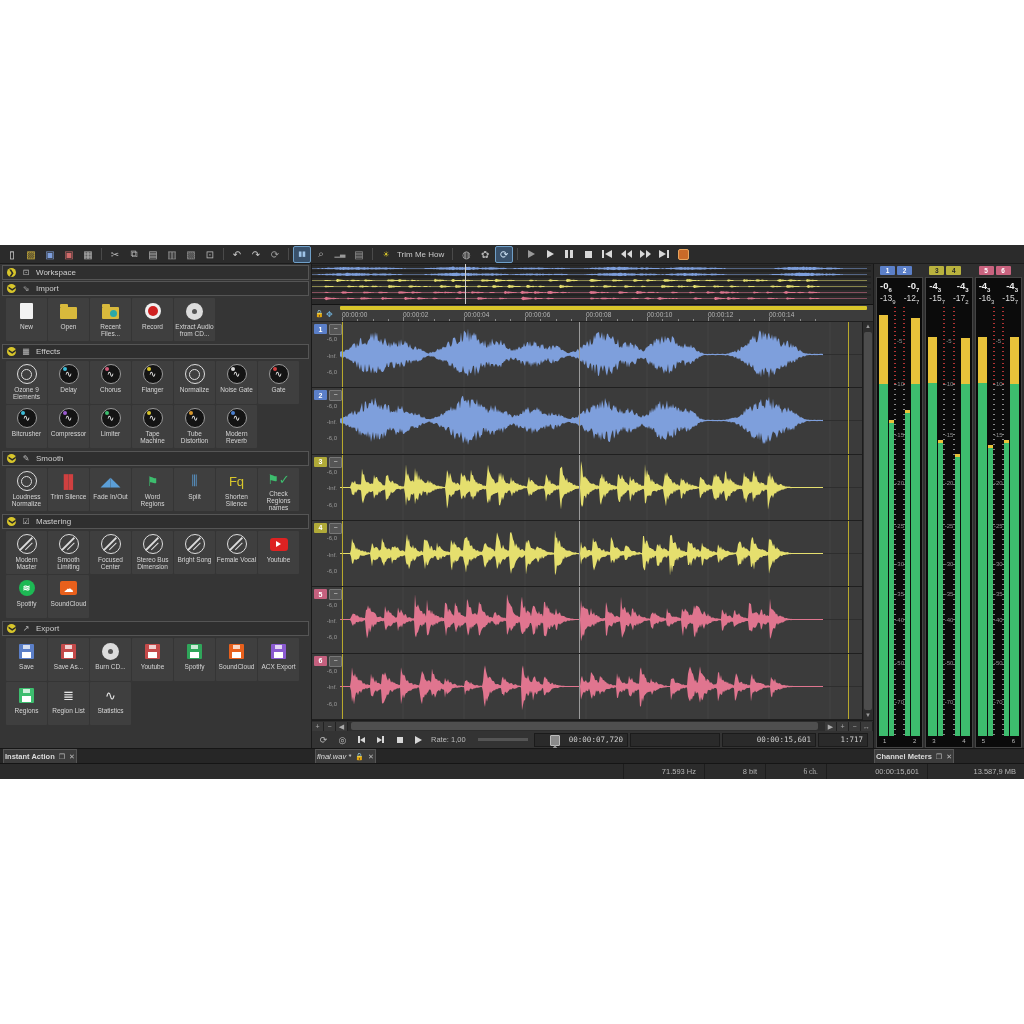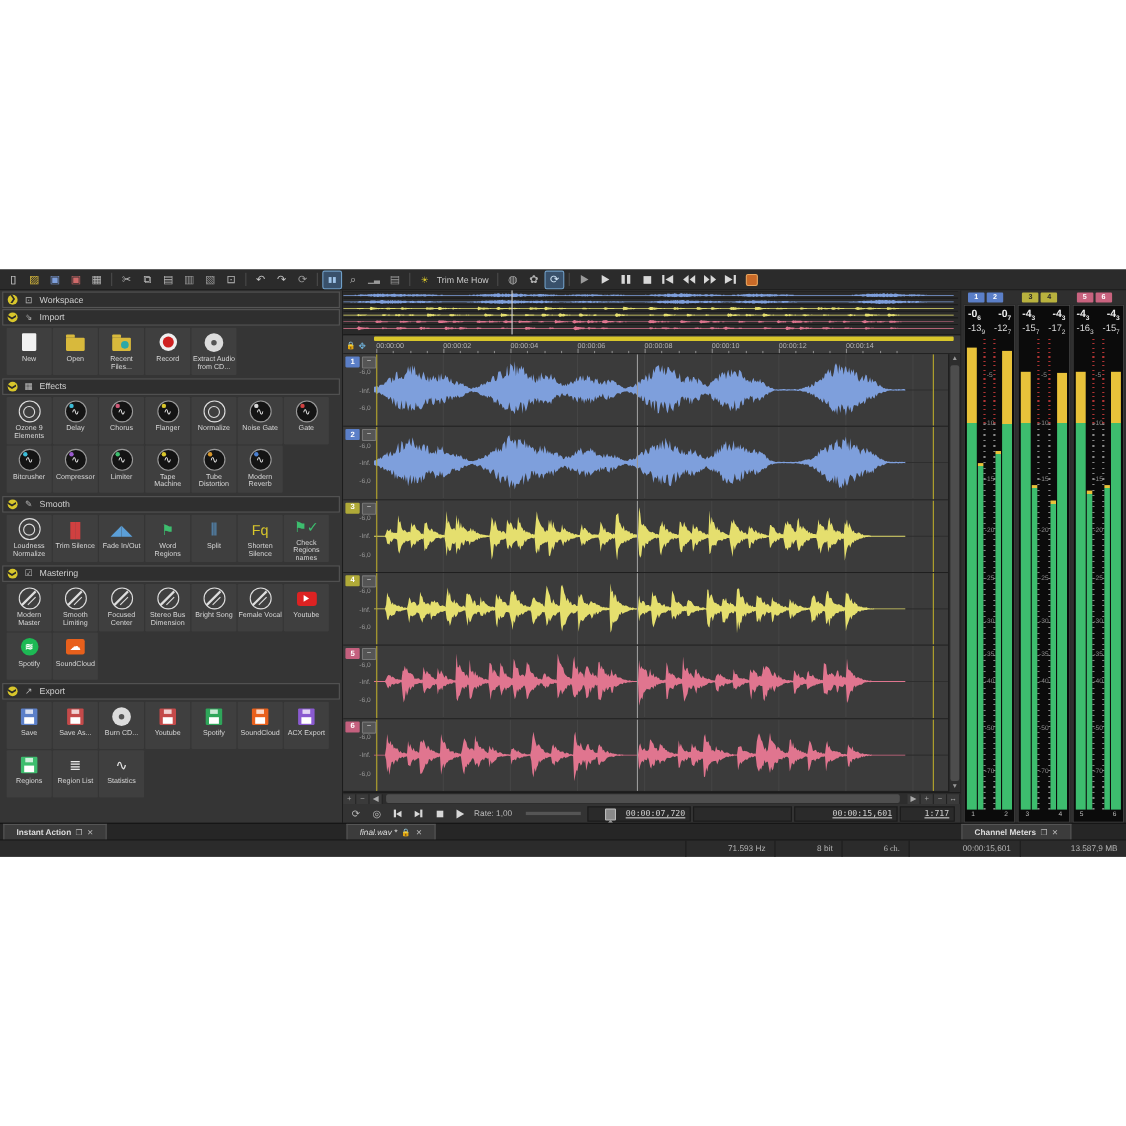--- a/index.html
+++ b/index.html
@@ -76,42 +76,42 @@
   .hs-btn{width:11px;height:9px;color:#aaa;font-size:7px;line-height:9px;text-align:center;background:#3a3a3a;border-right:1px solid #222;flex:none;}
   .hs-track{flex:1;height:8px;margin:0 1px;position:relative;}
   .hs-thumb{position:absolute;left:2px;right:6px;top:0;height:8px;background:#4f4f4f;border-radius:2px;}
   .transport{height:17px;background:#333;display:flex;align-items:center;gap:6px;padding:0 5px;flex:none;}
   .tr-ico{width:13px;display:flex;align-items:center;justify-content:center;color:#bbb;font-size:9px;flex:none;}
   .rate{font-size:7.5px;color:#bbb;white-space:nowrap;}
   .slider{width:150px;height:3px;background:#555;position:relative;margin-left:6px;}
   .slider .knb{position:absolute;left:72px;top:-3px;width:8px;height:9px;background:#8a8a8a;border:1px solid #bbb;border-radius:1px;}
   .slider .mk{position:absolute;left:74px;top:7px;width:0;height:0;border-left:3px solid transparent;border-right:3px solid transparent;border-bottom:4px solid #999;}
   .timeboxes{margin-left:auto;display:flex;gap:2px;}
-  .timebox{background:#2a2a2a;border:1px solid #1b1b1b;color:#cfcfcf;font-size:7.5px;height:12px;display:flex;align-items:center;justify-content:flex-end;padding:0 4px;font-family:"DejaVu Sans Mono",monospace;text-decoration:underline;}
+  .timebox{background:#2a2a2a;border:1px solid #1b1b1b;color:#cfcfcf;font-size:7.5px;height:12px;display:flex;align-items:center;justify-content:flex-end;padding:0 4px;font-family:"DejaVu Sans Mono",monospace;}
   
   .meters{flex:1;background:#2f2f2f;display:flex;gap:2px;padding:2px 2px 0 2px;}
   .mgroup{flex:1;display:flex;flex-direction:column;min-width:0;}
   .mtabs{height:11px;display:flex;gap:2px;padding-left:4px;flex:none;}
   .mtab{width:15px;height:9px;border-radius:1px;font-size:6.5px;font-weight:bold;display:flex;align-items:center;justify-content:center;}
   .mbox{flex:1;background:#0b0b0b;border:1px solid #444;display:flex;flex-direction:column;min-height:0;}
   .mvals{padding:2px 3px 0 3px;flex:none;}
   .mv-row{display:flex;justify-content:space-between;color:#eee;}
   .mv-row.peak{font-size:9.5px;font-weight:bold;}
   .mv-row.rms{font-size:8.5px;color:#ddd;}
   .mv-row sub{font-size:6px;}
   .mbars{flex:1;position:relative;margin:2px 1px;min-height:0;}
   .mnum{height:9px;display:flex;justify-content:space-between;padding:0 6px;color:#bbb;font-size:6px;flex:none;}
   .mlabel{position:absolute;width:100%;text-align:center;font-size:6px;color:#8f8f8f;}
   .mbar{position:absolute;bottom:0;}
   .mticks{position:absolute;top:0;bottom:0;width:2px;
      background:repeating-linear-gradient(to bottom,#888 0 1px,transparent 1px 5px);}
   .mticks.red{background:repeating-linear-gradient(to bottom,#b23333 0 1px,transparent 1px 4px);}
   
   .tabsrow{height:14px;background:#262626;position:relative;border-top:1px solid #161616;}
-  .tab{position:absolute;top:0;height:13px;background:#3c3c3c;border:1px solid #555;border-bottom:none;display:flex;align-items:center;gap:4px;padding:0 11px;font-size:7.5px;color:#ddd;}
+  .tab{position:absolute;top:0;height:13px;background:#3c3c3c;border:1px solid #555;border-bottom:none;display:flex;align-items:center;gap:4px;padding:0 1px;font-size:7.5px;color:#ddd;}
   .tab .wbtn{font-size:7px;color:#bbb;}
   .statusbar{height:15px;background:#2b2b2b;border-top:1px solid #151515;display:flex;align-items:center;justify-content:flex-end;}
   .st-item{height:100%;display:flex;align-items:center;justify-content:flex-end;padding:0 8px;border-left:1px solid #1d1d1d;color:#b5b5b5;font-size:7.5px;white-space:nowrap;}
 </style>
 </head>
 <body>
 
 <div class="app">
   <div class="toolbar" id="toolbar">
       <div class="tb-ico" style="color: rgb(232, 232, 232);">▯</div>

